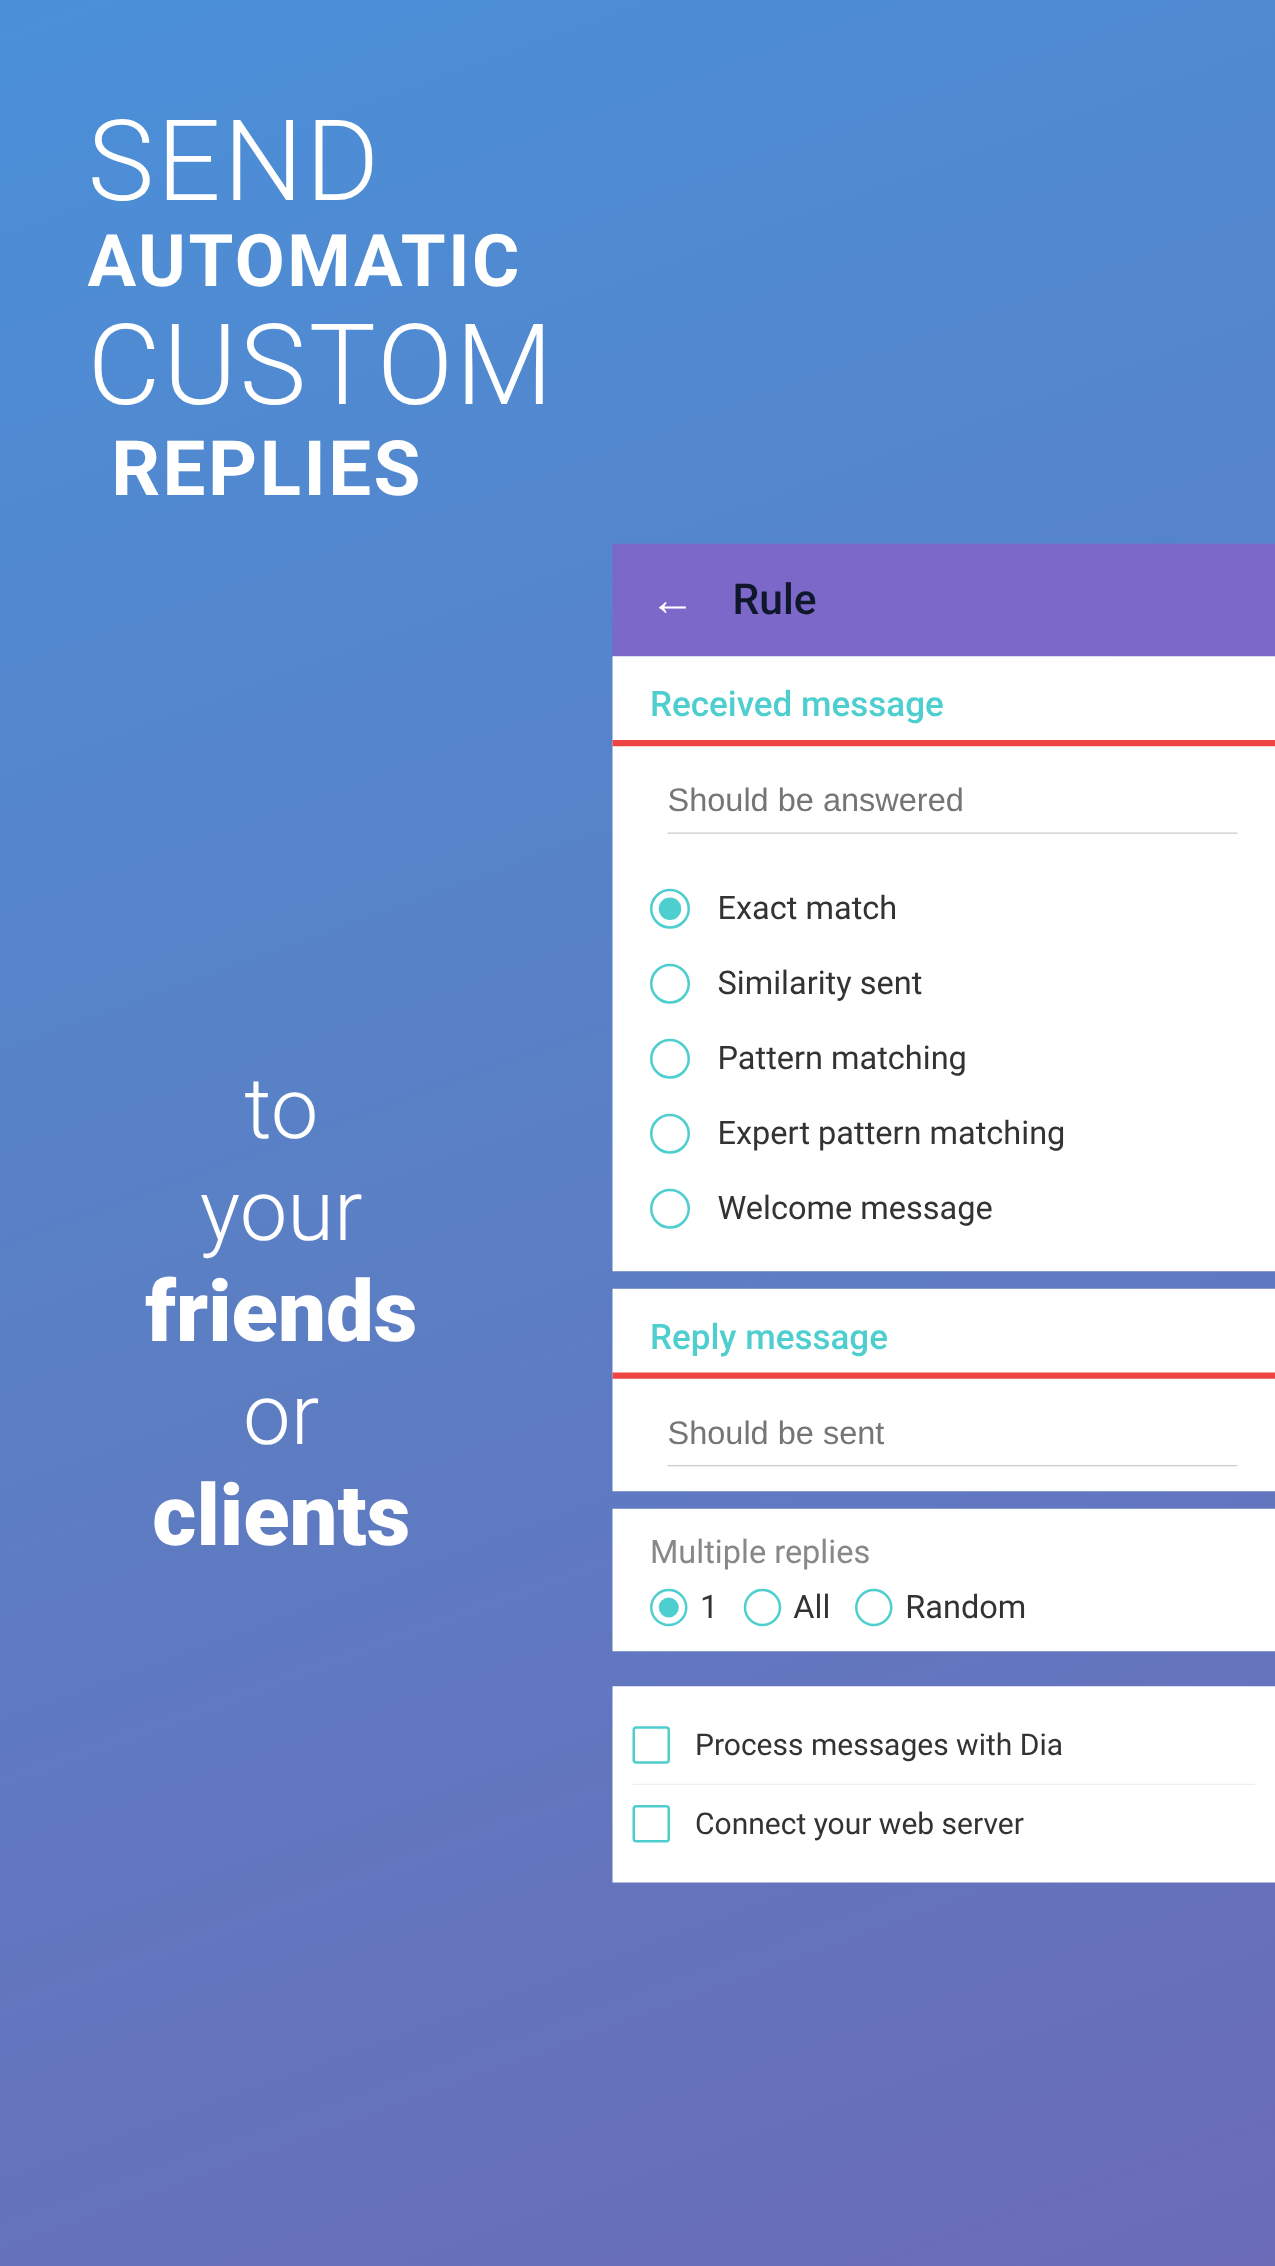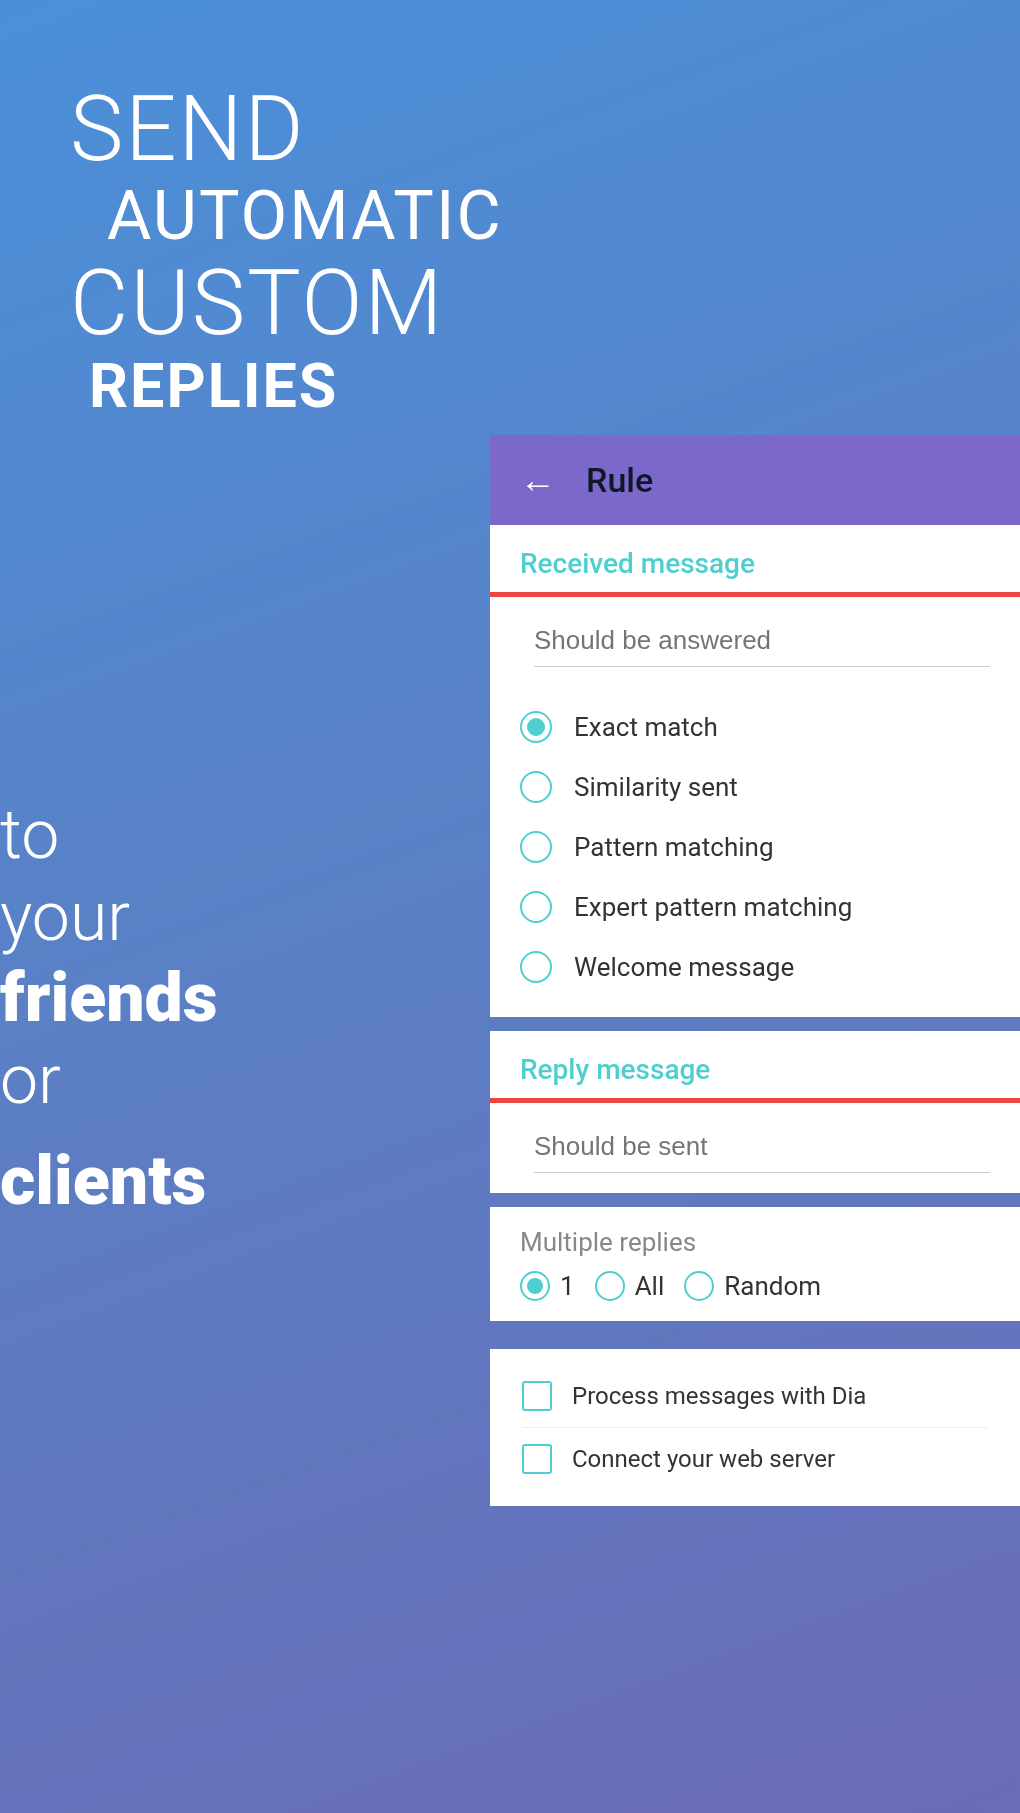--- a/index.html
+++ b/index.html
@@ -28,48 +28,47 @@
     }
 
     .hero-send {
       font-size: 90px;
       font-weight: 300;
       letter-spacing: 2px;
       display: block;
     }
 
     .hero-automatic {
-      font-size: 68px;
-      font-weight: 400;
+      font-size: 58px;
+      font-weight: 700;
       letter-spacing: 2px;
       display: block;
-      margin-left: 37px;
     }
 
     .hero-custom {
       font-size: 90px;
       font-weight: 300;
       letter-spacing: 2px;
       display: block;
     }
 
     .hero-replies {
       font-size: 61px;
       font-weight: 700;
       letter-spacing: 2px;
       display: block;
       margin-left: 19px;
     }
 
     .bottom-text {
       position: absolute;
-      bottom: 590px;
+      bottom: 558px;
       left: 0;
       width: 490px;
-      text-align: left;
+      text-align: center;
       color: white;
       padding-right: 40px;
     }
 
     .bottom-text .to-line {
       font-size: 68px;
       font-weight: 300;
       line-height: 1.2;
     }
 
@@ -88,21 +87,20 @@
     .bottom-text .or-line {
       font-size: 68px;
       font-weight: 300;
       line-height: 1.2;
     }
 
     .bottom-text .clients-line {
       font-size: 68px;
       font-weight: 900;
       line-height: 1.2;
-      margin-top: 20px;
     }
 
     
     .phone-panel {
       position: absolute;
       top: 435px;
       right: 0;
       width: 530px;
       bottom: 0;
     }
@@ -250,21 +248,21 @@
     }
 
     .reply-radio-label {
       font-size: 26px;
       color: #333;
     }
 
     
     .process-section {
       background: white;
-      padding: 16px 32px;
+      padding: 16px 16px;
       margin-top: 16px;
     }
 
     .process-item {
       display: flex;
       align-items: center;
       padding: 16px 0;
       gap: 20px;
     }
 

